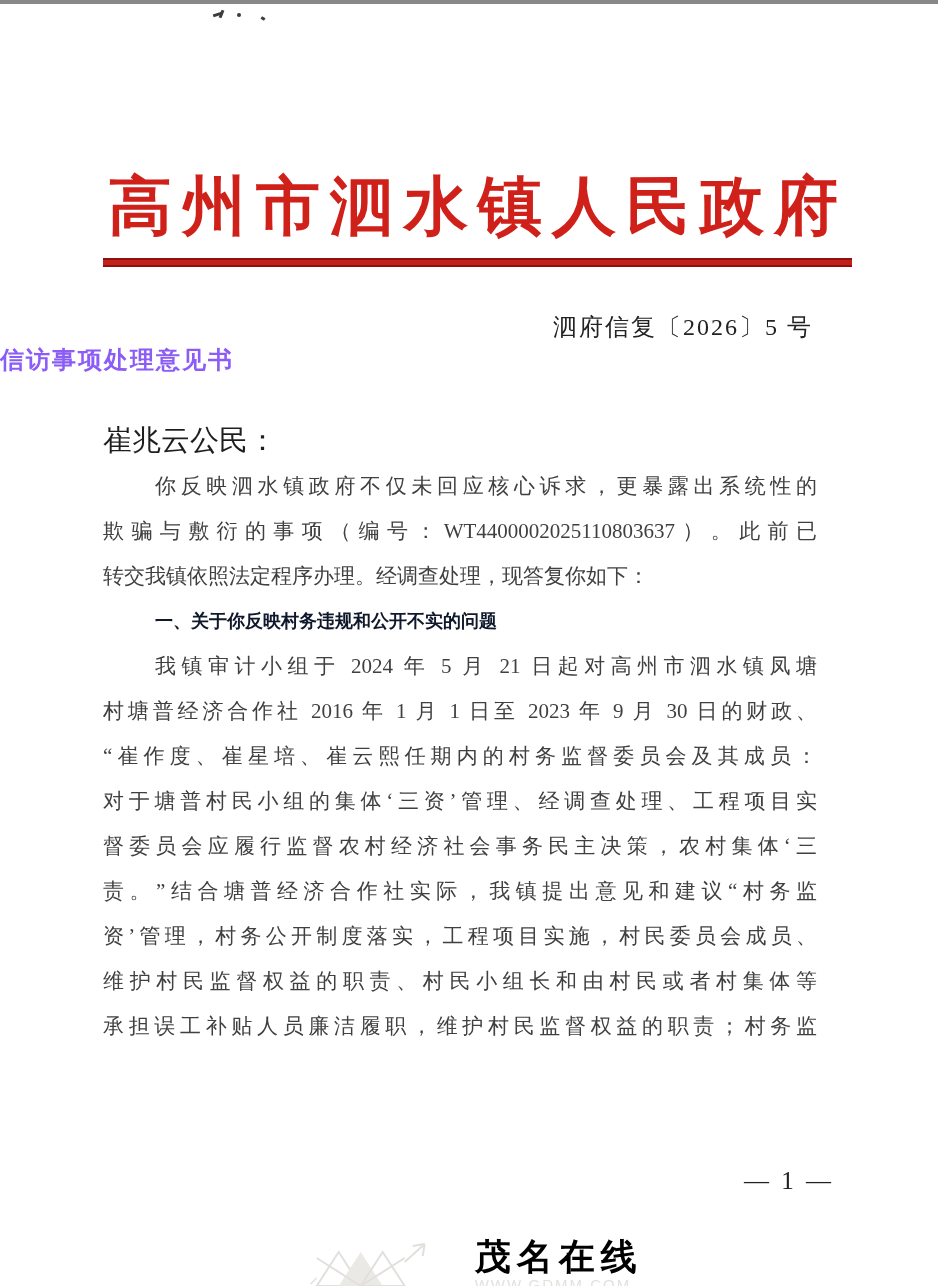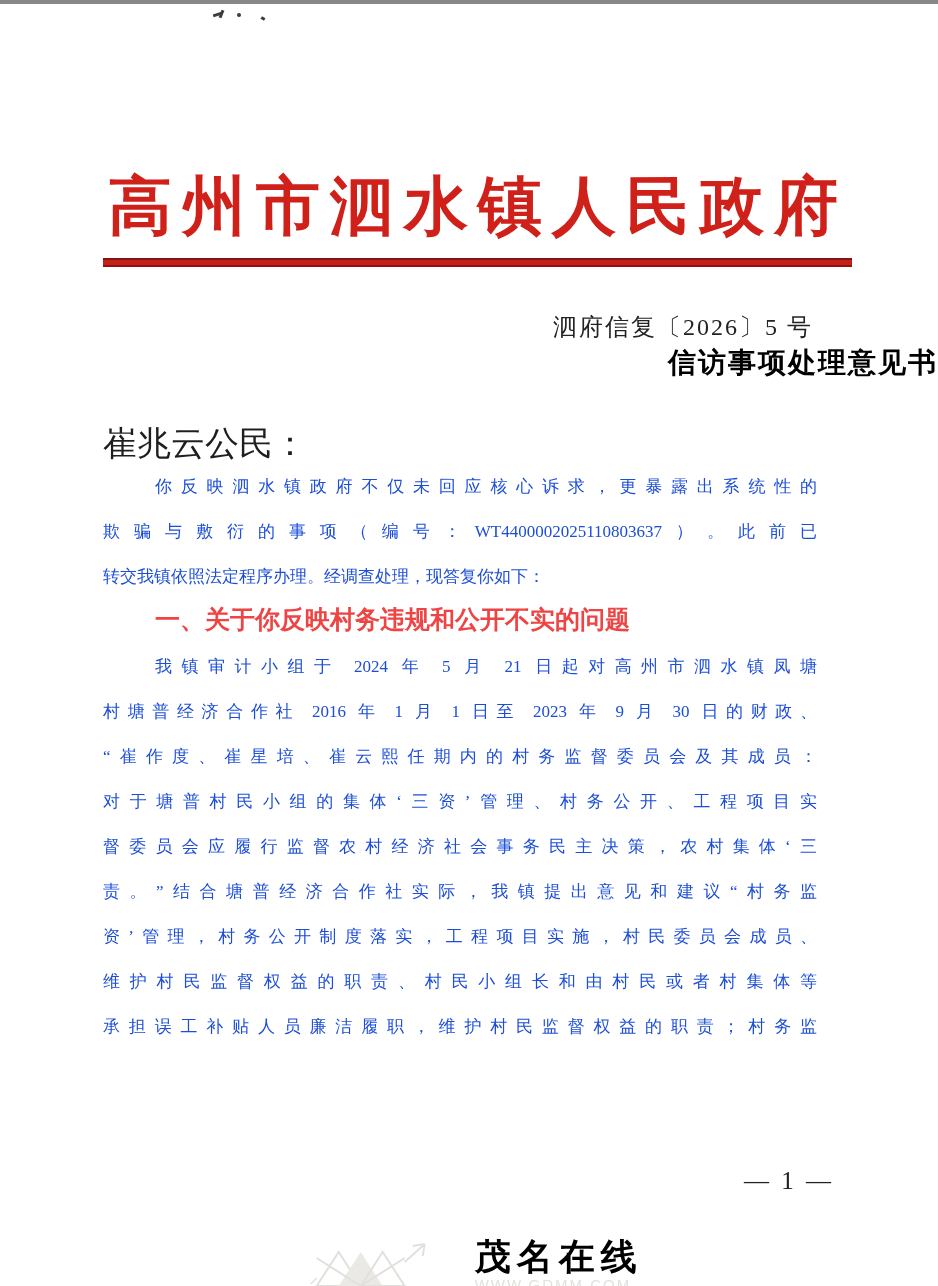--- a/index.html
+++ b/index.html
@@ -48,52 +48,52 @@
     right: 125px; top: 307px;
     font-size: 24px;
     letter-spacing: 2px;
     color: #222;
     white-space: nowrap;
   }
 
   .title {
     position: absolute;
     left: 0; right: 0; top: 340px;
-    text-align: right;
-    font-size: 28px;
+    text-align: left;
+    font-size: 24px;
     font-weight: bold;
     letter-spacing: 2px;
-    color: #000000;
+    color: #8b5cf6;
   }
 
   .salutation {
     position: absolute;
     left: 103px; top: 417px;
-    font-size: 34px;
+    font-size: 29px;
     color: #1e1e1e;
   }
 
   .body-block {
     position: absolute;
     left: 103px; top: 460px;
     width: 714px;
   }
   .ln {
     height: 45px;
     line-height: 45px;
-    font-size: 17px;
-    color: #1d4ed8;
+    font-size: 21px;
+    color: #404040;
   }
   .just { text-align: justify; text-align-last: justify; text-justify: inter-character; }
   .indent { text-indent: 52px; }
   .heading {
-    font-family: Liberation Mono, monospace;
+    font-family: Liberation Serif, serif;
     font-weight: bold;
-    font-size: 25px;
-    color: #ef4444;
+    font-size: 18px;
+    color: #0f172a;
   }
 
   .page-number {
     position: absolute;
     right: 104px; top: 1163px;
     font-size: 25px;
     letter-spacing: 3px;
     color: #222;
     white-space: nowrap;
   }
@@ -146,21 +146,21 @@
   <div class="salutation">崔兆云公民：</div>
 
   <div class="body-block">
     <div class="ln indent just">你反映泗水镇政府不仅未回应核心诉求，更暴露出系统性的</div>
     <div class="ln just">欺骗与敷衍的事项（编号：WT4400002025110803637）。此前已</div>
     <div class="ln">转交我镇依照法定程序办理。经调查处理，现答复你如下：</div>
     <div class="ln indent heading">一、关于你反映村务违规和公开不实的问题</div>
     <div class="ln indent just">我镇审计小组于 2024 年 5 月 21 日起对高州市泗水镇凤塘</div>
     <div class="ln just">村塘普经济合作社 2016 年 1 月 1 日至 2023 年 9 月 30 日的财政、</div>
     <div class="ln just">“崔作度、崔星培、崔云熙任期内的村务监督委员会及其成员：</div>
-    <div class="ln just">对于塘普村民小组的集体‘三资’管理、村务公开、工程项目实</div>
+    <div class="ln just">对于塘普村民小组的集体‘三资’管理、经调查处理、工程项目实</div>
     <div class="ln just">督委员会应履行监督农村经济社会事务民主决策，农村集体‘三</div>
     <div class="ln just">责。”结合塘普经济合作社实际，我镇提出意见和建议“村务监</div>
     <div class="ln just">资’管理，村务公开制度落实，工程项目实施，村民委员会成员、</div>
     <div class="ln just">维护村民监督权益的职责、村民小组长和由村民或者村集体等</div>
     <div class="ln just">承担误工补贴人员廉洁履职，维护村民监督权益的职责；村务监</div>
   </div>
 
   <div class="page-number">— 1 —</div>
 
   <div class="watermark">

